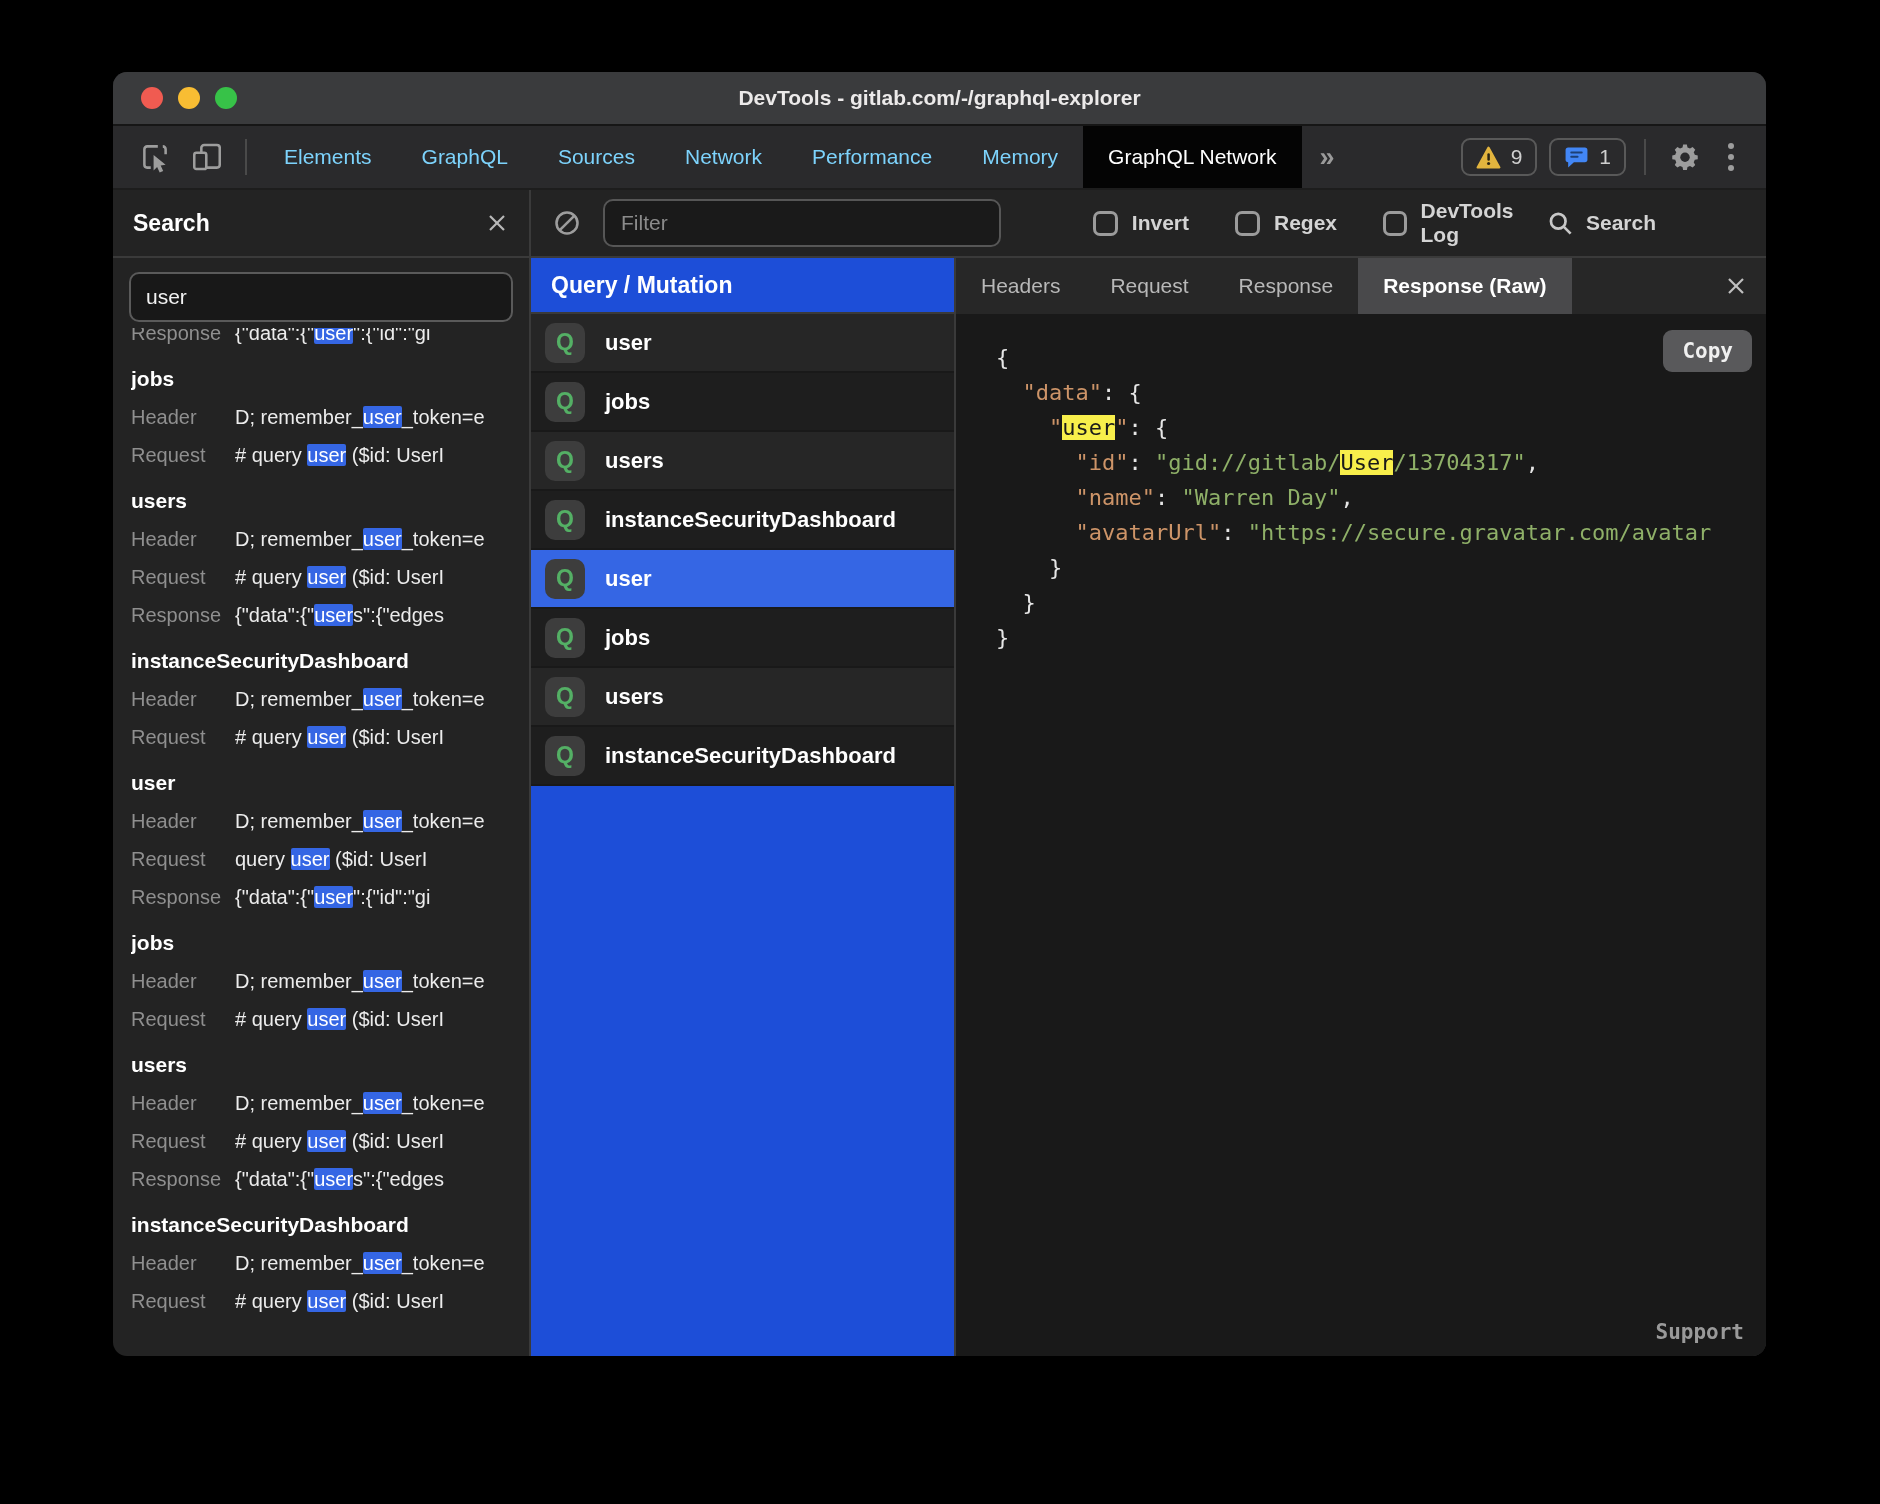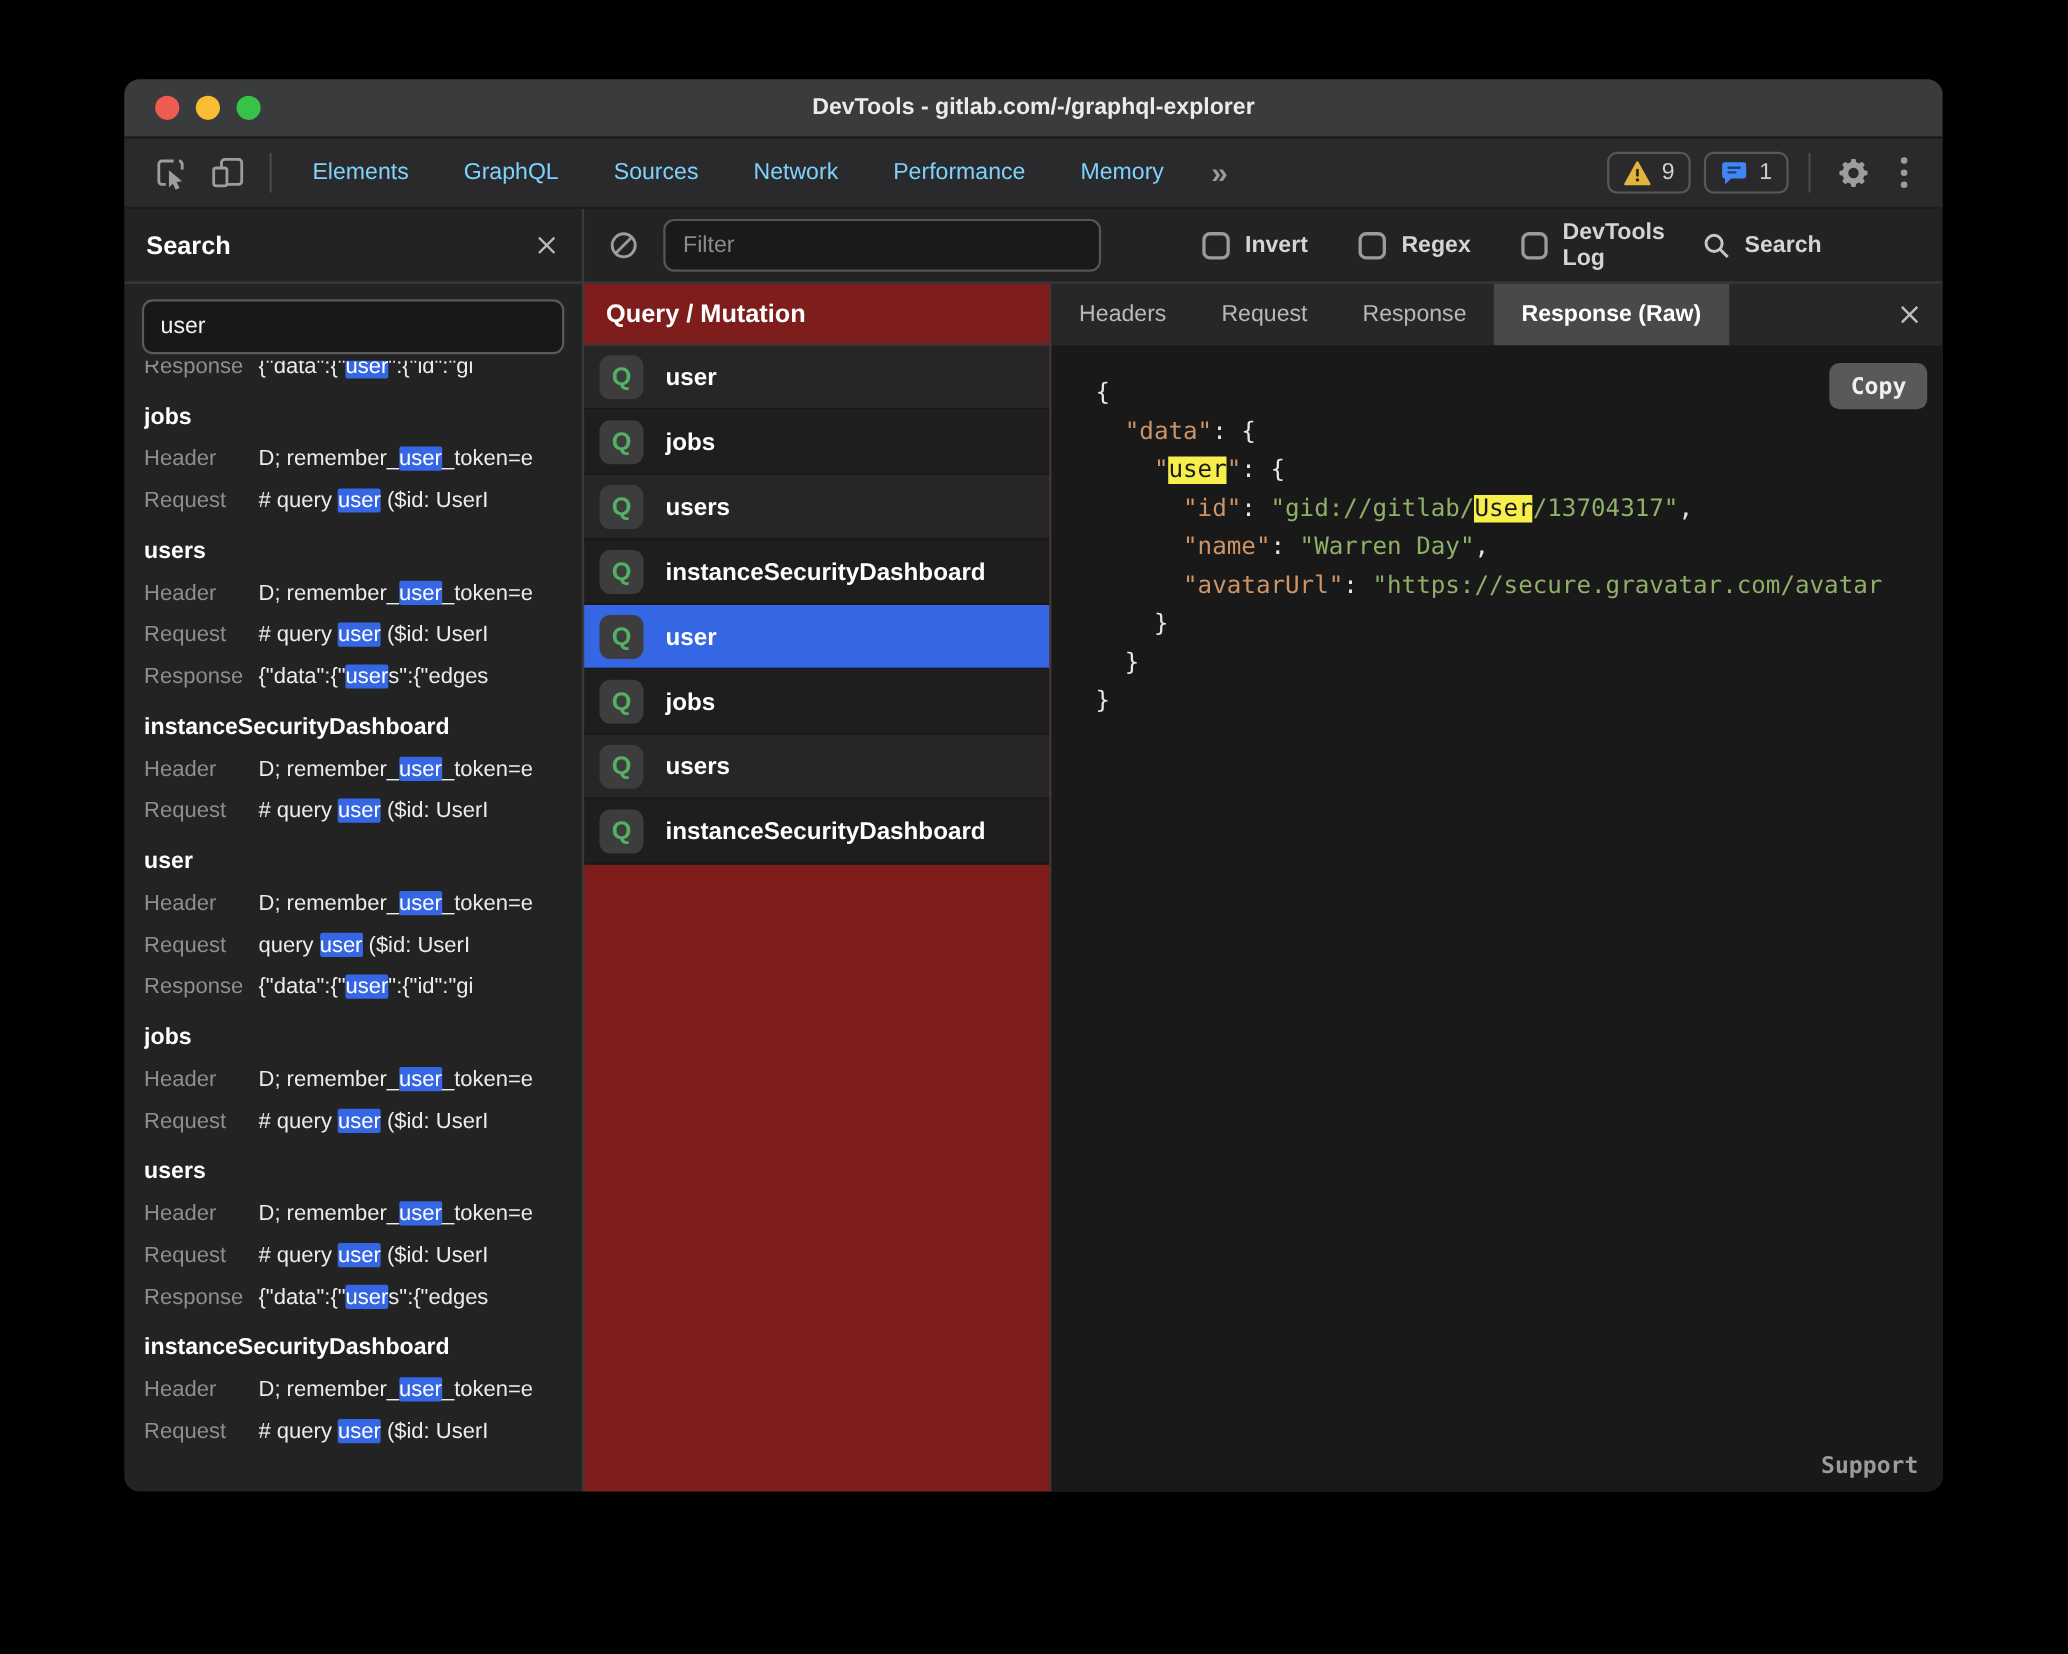--- a/index.html
+++ b/index.html
@@ -65,21 +65,21 @@
   .cb { display:flex; align-items:center; gap:14px; margin-left:46px; cursor:default; }
   .cb:first-of-type { margin-left:92px; }
   .cb .box { width:25px; height:25px; border:3px solid #9b9b9b; border-radius:7px; }
   .cb .clabel, .search-lbl { font-size:21px; font-weight:bold; color:#d4d4d4; }
   .search-trigger { margin-left:auto; margin-right:110px; display:flex; align-items:center; gap:12px; }
 
   .content { flex:1; display:flex; min-height:0; }
 
   
   .query-panel { width:425px; flex:none; border-right:2px solid #3a3a3a; display:flex; flex-direction:column;
-    background:#7f1d1d; min-height:0; }
+    background:#1d4ed8; min-height:0; }
   .qp-head { height:56px; flex:none; display:flex; align-items:center; padding-left:20px;
     border-bottom:2px solid #3a3a3a; font-size:23px; font-weight:bold; color:#fff; }
   .q-list { flex:1; overflow:hidden; }
   .q-item { height:59px; display:flex; align-items:center; padding-left:14px; border-bottom:2px solid #191919;
     background:#262626; cursor:default; }
   .q-item:nth-child(even) { background:#1e1e1e; }
   .q-item.selected { background:#3566e4; }
   .q-badge { width:40px; height:40px; flex:none; border-radius:10px; background:#3d3d3d;
     display:flex; align-items:center; justify-content:center; font-size:23px; font-weight:bold; color:#54b065; }
   .q-label { margin-left:20px; font-size:22px; font-weight:bold; color:#fff; white-space:nowrap; }
@@ -130,20 +130,21 @@
       </svg>
     </span>
     <span class="vsep"></span>
     <div style="display:flex" id="devtools-tabs">
         <div class="tab">Elements</div>
         <div class="tab">GraphQL</div>
         <div class="tab">Sources</div>
         <div class="tab">Network</div>
         <div class="tab">Performance</div>
         <div class="tab">Memory</div>
+        <div class="tab active">GraphQL Network</div>
       </div>
     <span class="chev">»</span>
 
     <div class="right-cluster">
       <span class="count-badge">
         <svg width="25" height="23" viewBox="0 0 24 22">
           <path d="M12 1.5 L22.5 20.5 H1.5 Z" fill="#e2b43e" stroke="#e2b43e" stroke-width="2" stroke-linejoin="round"></path>
           <rect x="10.9" y="7" width="2.4" height="7" rx="1.2" fill="#2a2413"></rect>
           <circle cx="12.1" cy="16.8" r="1.5" fill="#2a2413"></circle>
         </svg>

